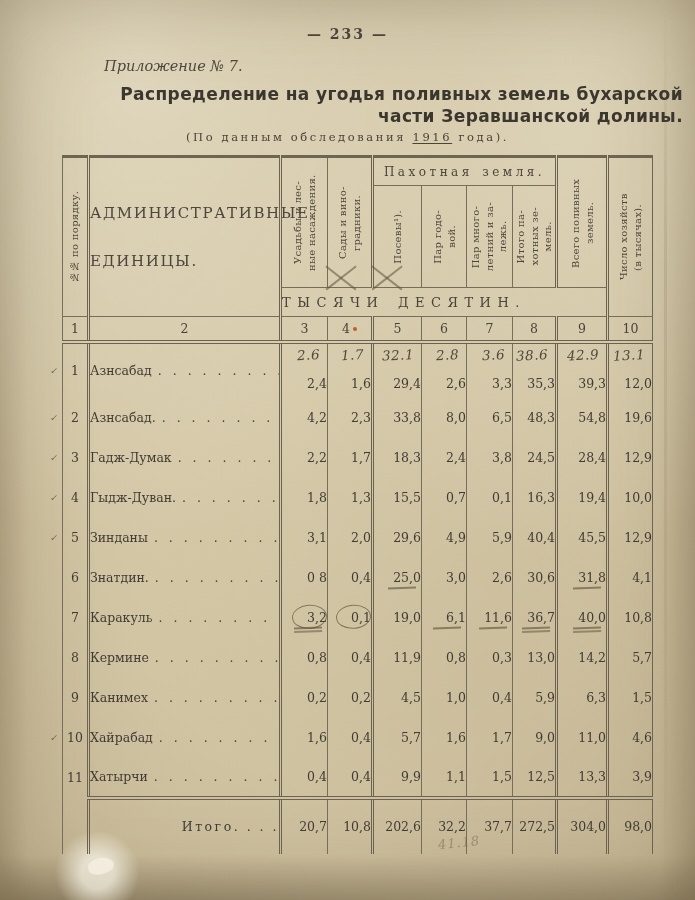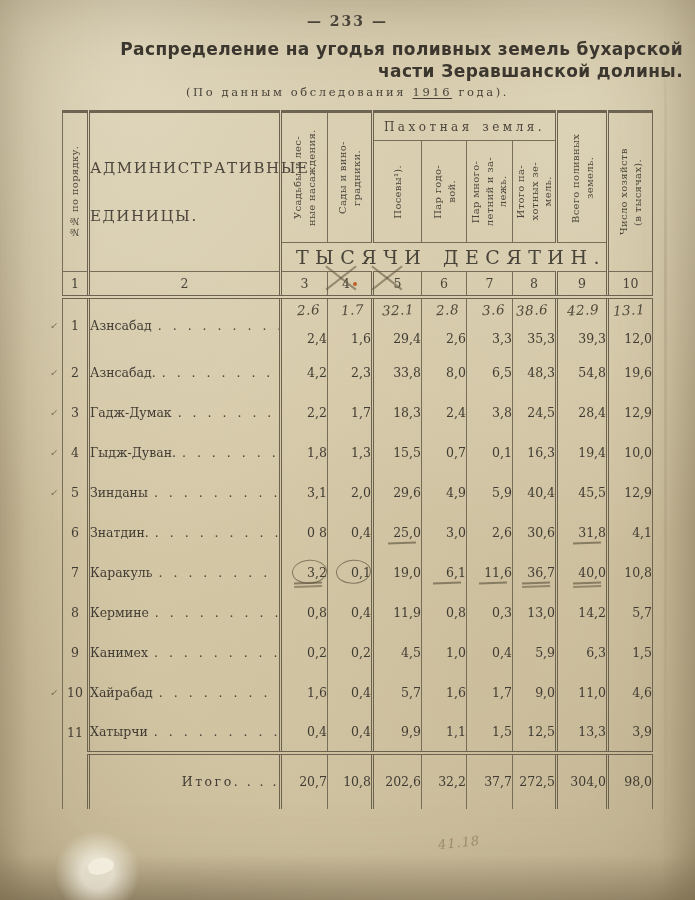--- a/index.html
+++ b/index.html
@@ -14,21 +14,21 @@
       radial-gradient(ellipse at 82% 12%, #dcd2b6 0%, rgba(220,210,182,0) 40%),
       radial-gradient(ellipse at 70% 75%, rgba(190,175,142,.35) 0%, rgba(190,175,142,0) 50%),
       linear-gradient(to right, rgba(140,124,94,.28) 0%, rgba(140,124,94,0) 4%),
       linear-gradient(to left, rgba(120,104,76,.32) 0%, rgba(120,104,76,0) 5%),
       linear-gradient(to top, rgba(108,94,68,.5) 0%, rgba(108,94,68,0) 5%),
       linear-gradient(to bottom, rgba(130,115,86,.2) 0%, rgba(130,115,86,0) 3%),
       radial-gradient(ellipse at 50% 45%, #d8ccac 0%, #d2c5a4 55%, #c2b492 92%, #b0a17f 100%);
     box-shadow: inset 0 0 90px rgba(95,80,52,.28);
   }
   
-  .pageno { padding-top:13px; text-align:center; font-size:14px; font-weight:bold; letter-spacing:2px; color:#4a443a; }
+  .pageno { padding-top:26px; text-align:center; font-size:14px; font-weight:bold; letter-spacing:2px; color:#4a443a; }
   .appendix { margin:16px 0 0 104px; font-style:italic; font-size:14.5px; color:#4e483d; }
   .title {
     margin:9px 12px 0 12px; text-align:right; white-space:pre-line;
     font-family:"DejaVu Sans","Liberation Sans",sans-serif;
     font-weight:bold; font-size:17px; line-height:1.3; letter-spacing:.4px; color:#3b362e;
   }
   .subtitle { margin-top:3px; text-align:center; font-size:11.5px; letter-spacing:2.6px; color:#4a443a; }
   .subtitle .yr { text-decoration:underline; text-underline-offset:2px; }
   
   table.doc {
@@ -43,21 +43,21 @@
   tr.hn th { height:25px; border-bottom:4px double #6b6250; font-size:12.5px; color:#49443a; }
   th.vtc { vertical-align:middle; text-align:center; }
   .vt {
     writing-mode:vertical-rl; transform:rotate(180deg); margin:0 auto;
     white-space:pre-line; font-size:10px; line-height:1.35; letter-spacing:.3px; color:#4c463c; text-align:center;
   }
   .vt.tall { height:158px; }
   .vt.mid  { height:116px; }
   .admin { white-space:pre-line; text-align:left; font-size:15px; letter-spacing:1.6px; line-height:3.2; color:#4c463c; }
   th.grp { font-size:12px; letter-spacing:3.5px; word-spacing:2px; color:#4c463c; }
-  th.units { text-align:right; padding-left:7px; font-size:19px; letter-spacing:6.5px; word-spacing:3px; white-space:nowrap; overflow:hidden; color:#49443a; }
+  th.units { text-align:left; padding-left:7px; font-size:13px; letter-spacing:6.5px; word-spacing:3px; white-space:nowrap; overflow:hidden; color:#49443a; }
   .odot { display:inline-block; width:4px; height:4px; border-radius:50%; background:#bc5f2a; margin-left:3px; vertical-align:middle; }
   
   tr.drow td { height:40px; vertical-align:middle; font-size:12.5px; color:#413c33; }
   tr.drow.r1 td { height:56px; }
   tr.drow.r1 td.cv { vertical-align:bottom; padding-bottom:7px; }
   td.rn { position:relative; text-align:center; font-size:12.5px; }
   .check { position:absolute; left:-13px; top:50%; transform:translateY(-52%) rotate(6deg); font-size:10px; color:rgba(92,84,62,.75); }
   td.cname { padding-left:10px; }
   .nmwrap { display:flex; align-items:baseline; overflow:hidden; white-space:nowrap; }
   .dots { flex:1; overflow:hidden; letter-spacing:3.5px; padding-left:6px; color:#4a443a; }
@@ -97,20 +97,21 @@
   .x2 { left:370px; top:258px; }
   .patch { position:absolute; left:88px; top:858px; width:26px; height:16px; background:rgba(243,238,223,.85); border-radius:50% 60% 55% 45%; transform:rotate(-12deg); }
   .crease { position:absolute; right:28px; top:0; width:3px; height:100%; background:linear-gradient(to bottom, rgba(120,104,76,.0), rgba(120,104,76,.18) 30%, rgba(120,104,76,.1) 70%, rgba(120,104,76,0)); }
 </style>
 </head>
 <body>
 
 <div class="page">
 
   <div class="pageno">— 233 —</div>
+  <div class="appendix">Приложение № 7.</div>
   <div class="title">Распределение на угодья поливных земель бухарской
 части Зеравшанской долины.</div>
   <div class="subtitle"><span>(По данным обследования </span><span class="yr">1916</span><span> года).</span></div>
 
   <table class="doc">
     <colgroup>
       <col style="width:26px">
         <col style="width:192px">
         <col style="width:47px">
         <col style="width:45px">

